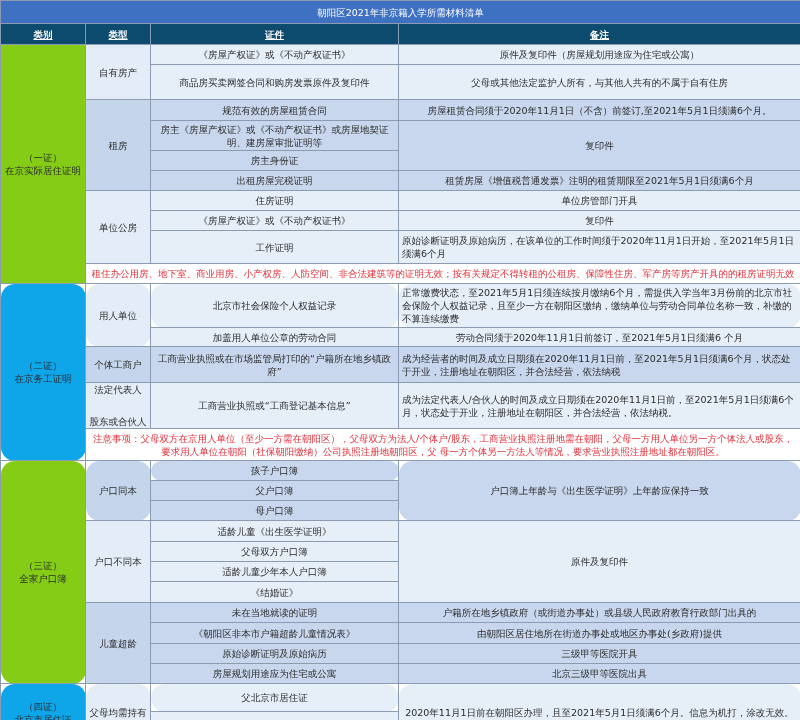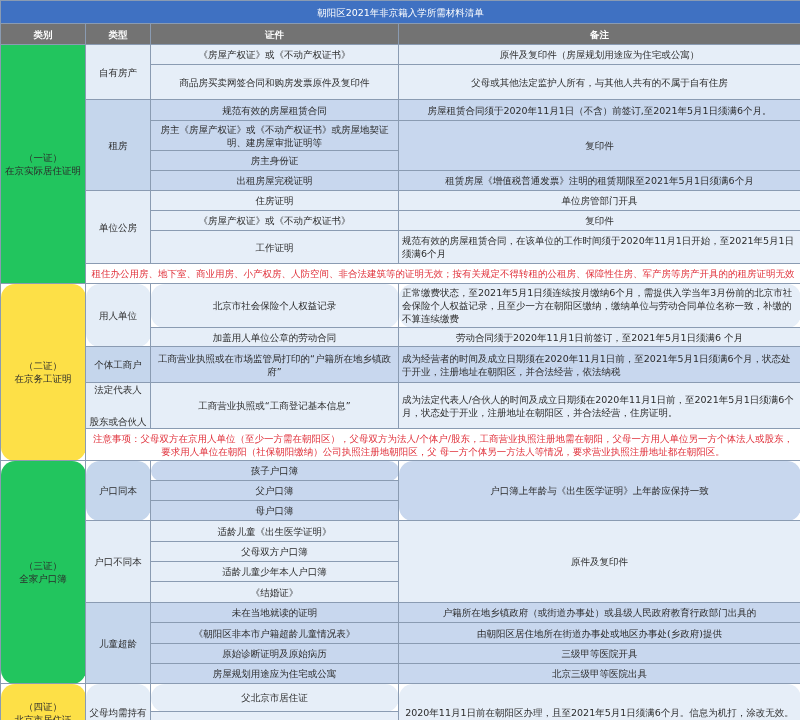--- a/index.html
+++ b/index.html
@@ -2,23 +2,23 @@
 <html><head>
 <meta charset="utf-8">
 <style>
   * { box-sizing: border-box; margin: 0; padding: 0; }
   html, body { width: 800px; height: 720px; background: #ffffff; overflow: hidden; }
   body { font-family: "DejaVu Sans", "Liberation Sans", sans-serif; color: #2b2b2b; }
   .wrap { position: relative; width: 800px; height: 720px; }
   table.doc { border-collapse: collapse; table-layout: fixed; width: 800px; }
   table.doc td, table.doc th { border: 1px solid #8a9bb2; font-size: 9.5px; line-height: 13px; text-align: center; vertical-align: middle; padding: 0 3px; overflow: hidden; }
   .title-row td { background: #3f71c2; color: #ffffff; font-weight: normal; font-size: 13px; height: 23px; border-color: #3f71c2; }
-  .head-row th { background: #737373; color: #ffffff; font-weight: bold; font-size: 11px; height: 21px; border-color: #2d5aa3; }
-  .c-cat { background: #22c55e; }
-  .c-cat.alt { background: #fde047; margin-top: 24px; }
+  .head-row th { background: #0c4a6e; color: #ffffff; font-weight: bold; font-size: 11px; height: 21px; border-color: #2d5aa3; text-decoration: underline; }
+  .c-cat { background: #84cc16; }
+  .c-cat.alt { background: #0ea5e9; margin-top: 24px; }
   .c-type { background: #e4edf7; }
   .c-type.alt { background: #c5d6ec; }
   .c-cell { background: #e6eef8; }
   .c-cell.alt { background: #c8d7ee; }
   .left { text-align: left !important; }
   .note-red { background: #ffffff; color: #e0303a; text-align: center; font-size: 9.5px; }
   .sep td { border-top: 2px solid #4f5f75; border-radius: 14px; }
 </style>
 </head>
 <body>
@@ -76,21 +76,21 @@
     <td class="c-type" rowspan="3">单位公房</td>
     <td class="c-cell">住房证明</td>
     <td class="c-cell">单位房管部门开具</td>
   </tr>
   <tr style="height:20px">
     <td class="c-cell">《房屋产权证》或《不动产权证书》</td>
     <td class="c-cell">复印件</td>
   </tr>
   <tr style="height:33px">
     <td class="c-cell">工作证明</td>
-    <td class="c-cell left">规范有效的房屋租赁合同，在该单位的工作时间须于2020年11月1日开始，至2021年5月1日须满6个月</td>
+    <td class="c-cell left">原始诊断证明及原始病历，在该单位的工作时间须于2020年11月1日开始，至2021年5月1日须满6个月</td>
   </tr>
   <tr style="height:20px">
     <td class="note-red" colspan="3">租住办公用房、地下室、商业用房、小产权房、人防空间、非合法建筑等的证明无效；按有关规定不得转租的公租房、保障性住房、军产房等房产开具的的租房证明无效</td>
   </tr>
 
   <tr class="sep" style="height:44px">
     <td class="c-cat alt" rowspan="5">
       <div>（二证）</div>
       <div>在京务工证明</div>
     </td>
@@ -106,21 +106,21 @@
     <td class="c-type alt">个体工商户</td>
     <td class="c-cell alt">工商营业执照或在市场监管局打印的“户籍所在地乡镇政府”</td>
     <td class="c-cell alt left">成为经营者的时间及成立日期须在2020年11月1日前，至2021年5月1日须满6个月，状态处于开业，注册地址在朝阳区，并合法经营，依法纳税</td>
   </tr>
   <tr style="height:38px">
     <td class="c-type">
       <div>法定代表人</div>
       <div style="margin-top:19px">股东或合伙人</div>
     </td>
     <td class="c-cell">工商营业执照或“工商登记基本信息”</td>
-    <td class="c-cell left">成为法定代表人/合伙人的时间及成立日期须在2020年11月1日前，至2021年5月1日须满6个月，状态处于开业，注册地址在朝阳区，并合法经营，住房证明。</td>
+    <td class="c-cell left">成为法定代表人/合伙人的时间及成立日期须在2020年11月1日前，至2021年5月1日须满6个月，状态处于开业，注册地址在朝阳区，并合法经营，依法纳税。</td>
   </tr>
   <tr style="height:32px">
     <td class="note-red" colspan="3">注意事项：父母双方在京用人单位（至少一方需在朝阳区），父母双方为法人/个体户/股东，工商营业执照注册地需在朝阳，父母一方用人单位另一方个体法人或股东，要求用人单位在朝阳（社保朝阳缴纳）公司执照注册地朝阳区，父 母一方个体另一方法人等情况，要求营业执照注册地址都在朝阳区。</td>
   </tr>
 
   <tr class="sep" style="height:20px">
     <td class="c-cat" rowspan="11">
       <div>（三证）</div>
       <div>全家户口簿</div>
     </td>

